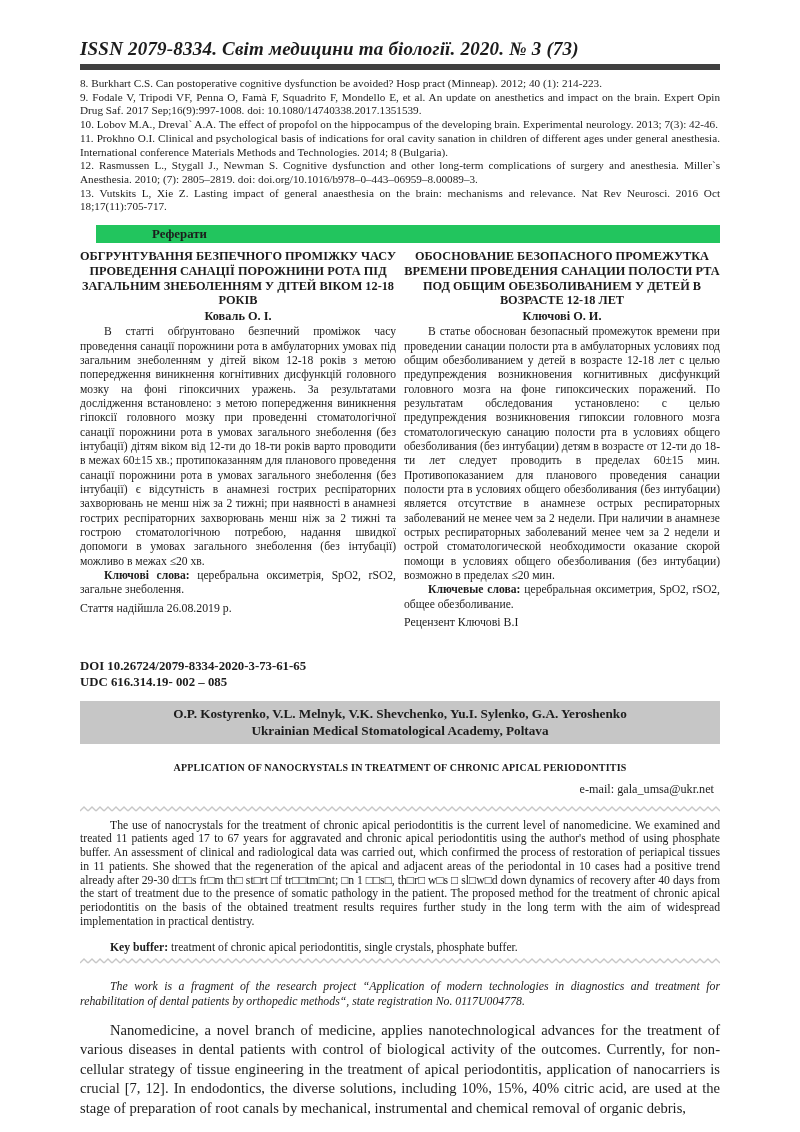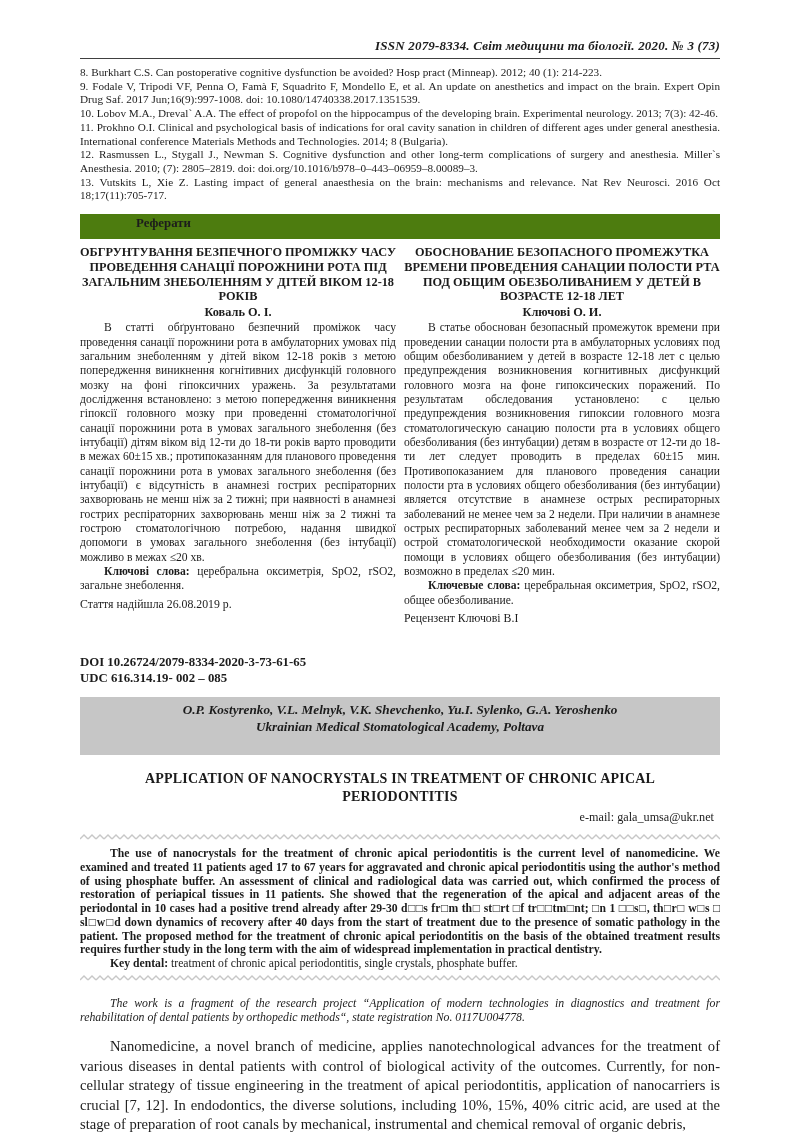--- a/index.html
+++ b/index.html
@@ -6,35 +6,35 @@
   body{
     width:800px;height:1132px;
     font-family:"Liberation Serif","DejaVu Serif",serif;
     color:#1c1c1c;
     -webkit-font-smoothing:antialiased;
   }
   .page{width:640px;margin:0 auto;padding-top:38px;position:relative;}
 
   
   .issn-head{
-    text-align:right;font-weight:bold;font-style:italic;
-    font-size:13px;letter-spacing:.2px;
-    border-bottom:1px solid #404040;padding-bottom:4px;
+    text-align:left;font-weight:bold;font-style:italic;
+    font-size:19px;letter-spacing:.2px;
+    border-bottom:6px solid #404040;padding-bottom:4px;
   }
 
   
   .references{margin-top:7px;}
   .references p{
     margin:0;font-size:11.2px;line-height:13.7px;text-align:justify;
   }
 
   
   .section-bar{
-    margin-top:11px;background:#4d7c0f;height:25px;line-height:19px;
-    font-weight:bold;font-size:12.8px;padding-left:56px;box-sizing:border-box;
+    margin-top:11px;background:#22c55e;height:18px;line-height:19px;
+    font-weight:bold;font-size:12.8px;padding-left:56px;box-sizing:border-box;margin-left:16px;
   }
 
   
   .columns{display:flex;gap:8px;margin-top:6px;}
   .col{flex:1 1 0;min-width:0;}
   .col-title{
     font-weight:bold;font-size:12.3px;line-height:14.8px;text-align:center;
   }
   .col-author{font-weight:bold;font-size:12.3px;text-align:center;line-height:15px;margin-top:1px;}
   .col-body{
@@ -43,37 +43,37 @@
   }
   .col-kw{margin:0;font-size:11.6px;line-height:14.35px;text-align:justify;text-indent:24px;}
   .col-note{font-size:11.8px;text-align:left;margin-top:3px;}
 
   
   .doi-block{margin-top:28px;font-weight:bold;font-size:12.8px;line-height:16px;}
 
   
   .authors-bar{
     margin-top:11px;background:#c6c6c6;text-align:center;
-    font-weight:bold;font-size:13.2px;line-height:17px;padding:4px 0 20px 0;font-style:italic;
+    font-weight:bold;font-size:13.2px;line-height:17px;padding:4px 0 5px 0;
   }
 
   
   .article-title{
     margin:15px auto 0 auto;max-width:560px;text-align:center;
-    font-weight:bold;font-size:14px;line-height:17.5px;letter-spacing:.2px;
+    font-weight:bold;font-size:10px;line-height:17.5px;letter-spacing:.2px;
   }
   .email-line{text-align:right;font-size:12.2px;margin-top:5px;padding-right:6px;}
 
   .zigzag{display:block;margin-top:8px;}
   .zigzag.second{margin-top:3px;}
 
   
   .abstract{
-    margin:6px 0 0 0;font-size:11.7px;line-height:13.75px;
-    text-align:justify;text-indent:30px;font-weight:bold;
+    margin:6px 0 12px 0;font-size:11.7px;line-height:13.75px;
+    text-align:justify;text-indent:30px;
   }
   .abstract-kw{margin:0;font-size:11.7px;line-height:13.75px;text-align:left;text-indent:30px;}
 
   
   .project-note{
     margin:14px 0 0 0;font-style:italic;font-size:11.8px;line-height:14.6px;
     text-align:justify;text-indent:30px;
   }
 
   
@@ -88,21 +88,21 @@
 </style>
 </head>
 <body>
 
 <div class="page">
 
   <div class="issn-head">ISSN 2079-8334. Світ медицини та біології. 2020. № 3 (73)</div>
 
   <section class="references">
     <p>8. Burkhart C.S. Can postoperative cognitive dysfunction be avoided? Hosp pract (Minneap). 2012; 40 (1): 214-223.</p>
-    <p>9. Fodale V, Tripodi VF, Penna O, Famà F, Squadrito F, Mondello E, et al. An update on anesthetics and impact on the brain. Expert Opin Drug Saf. 2017 Jun;16(9):997-1008. doi: 10.1080/14740338.2017.1351539.</p>
+    <p>9. Fodale V, Tripodi VF, Penna O, Famà F, Squadrito F, Mondello E, et al. An update on anesthetics and impact on the brain. Expert Opin Drug Saf. 2017 Sep;16(9):997-1008. doi: 10.1080/14740338.2017.1351539.</p>
     <p>10. Lobov M.A., Dreval` A.A. The effect of propofol on the hippocampus of the developing brain. Experimental neurology. 2013; 7(3): 42-46.</p>
     <p>11. Prokhno O.I. Clinical and psychological basis of indications for oral cavity sanation in children of different ages under general anesthesia. International conference Materials Methods and Technologies. 2014;  8 (Bulgaria).</p>
     <p>12. Rasmussen L., Stygall J., Newman S. Cognitive dysfunction and other long-term complications of surgery and anesthesia. Miller`s Anesthesia. 2010; (7): 2805–2819. doi: doi.org/10.1016/b978–0–443–06959–8.00089–3.</p>
     <p>13. Vutskits L, Xie Z. Lasting impact of general anaesthesia on the brain: mechanisms and relevance. Nat Rev Neurosci. 2016 Oct 18;17(11):705-717.</p>
   </section>
 
   <div class="section-bar">
     <span>Реферати</span>
   </div>
 
@@ -140,21 +140,21 @@
   <svg class="zigzag" width="640" height="8" xmlns="http://www.w3.org/2000/svg">
     <defs>
         <pattern id="zz1" width="8" height="8" patternUnits="userSpaceOnUse">
           <path d="M0 6 L4 2 L8 6" fill="none" stroke="#c7c7c7" stroke-width="1.4"></path>
         </pattern>
       </defs>
     <rect width="640" height="8" fill="url(#zz1)"></rect>
   </svg>
 
   <p class="abstract">The use of nanocrystals for the treatment of chronic apical periodontitis is the current level of nanomedicine. We examined and treated 11 patients aged 17 to 67 years for aggravated and chronic apical periodontitis using the author's method of using phosphate buffer. An assessment of clinical and radiological data was carried out, which confirmed the process of restoration of periapical tissues in 11 patients. She showed that the regeneration of the apical and adjacent areas of the periodontal in 10 cases had a positive trend already after 29-30 d□□s fr□m th□ st□rt □f tr□□tm□nt; □n 1 □□s□, th□r□ w□s □ sl□w□d down dynamics of recovery after 40 days from the start of treatment due to the presence of somatic pathology in the patient. The proposed method for the treatment of chronic apical periodontitis on the basis of the obtained treatment results requires further study in the long term with the aim of widespread implementation in practical dentistry.</p>
-  <p class="abstract-kw"><b>Key dental:</b><span> treatment of chronic apical periodontitis, single crystals, phosphate buffer.</span></p>
+  <p class="abstract-kw"><b>Key buffer:</b><span> treatment of chronic apical periodontitis, single crystals, phosphate buffer.</span></p>
 
   <svg class="zigzag second" width="640" height="8" xmlns="http://www.w3.org/2000/svg">
     <defs>
         <pattern id="zz2" width="8" height="8" patternUnits="userSpaceOnUse">
           <path d="M0 6 L4 2 L8 6" fill="none" stroke="#c7c7c7" stroke-width="1.4"></path>
         </pattern>
       </defs>
     <rect width="640" height="8" fill="url(#zz2)"></rect>
   </svg>
 

